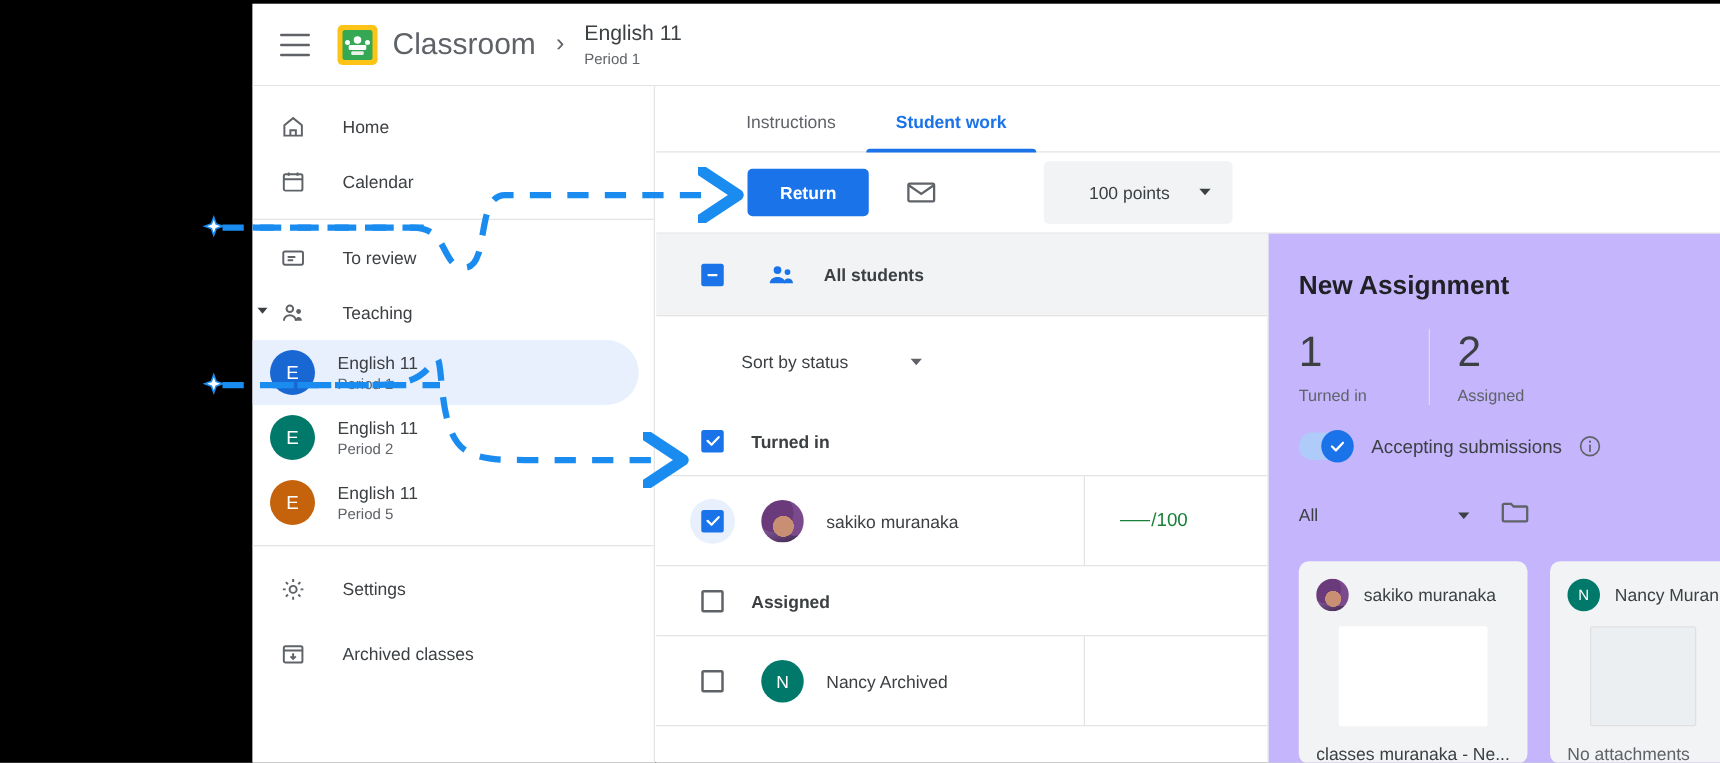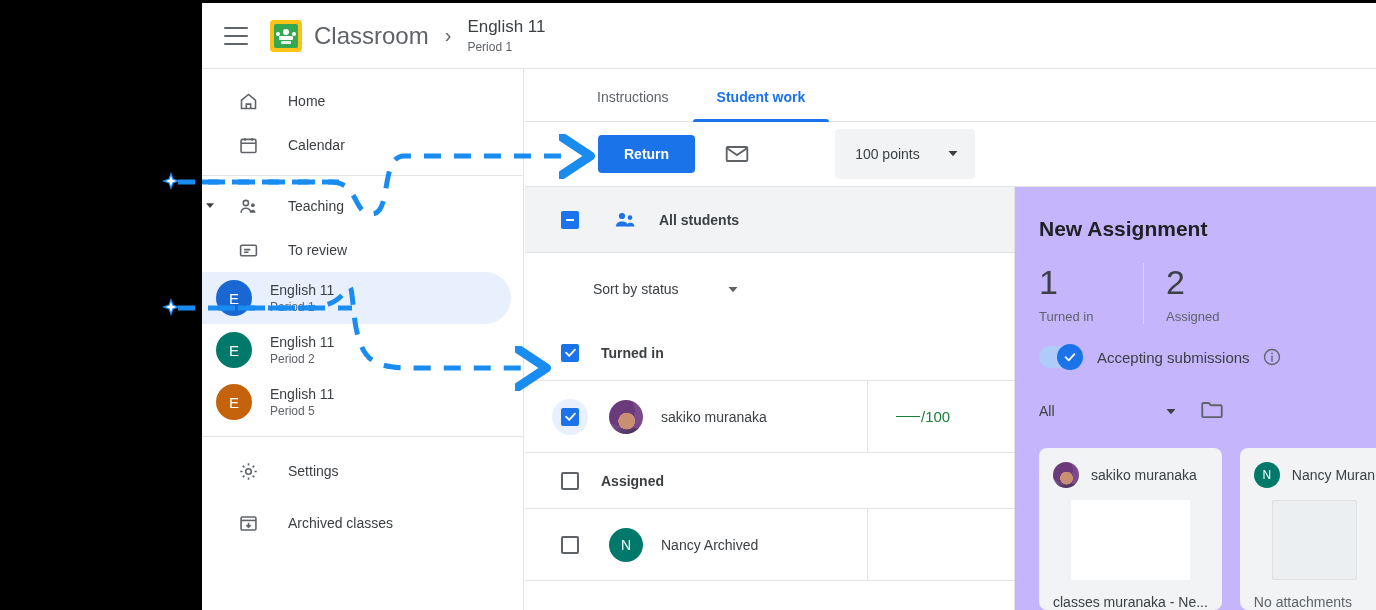--- a/index.html
+++ b/index.html
@@ -69,21 +69,21 @@
 
   
   .sidebar {
     position: absolute; left: 0; top: 66px;
     width: 322px; height: 544px;
     background: #fff;
     border-right: 1px solid #e3e3e3;
   }
   .nav-item {
     height: 44px; display: flex; align-items: center;
-    padding-left: 34px; cursor: pointer; position: relative;
+    padding-left: 20px; cursor: pointer; position: relative;
   }
   .nav-icon { width: 24px; height: 24px; flex: 0 0 24px; display:flex;align-items:center;justify-content:center;}
   .nav-label { font-size: 14px; color: #3c4043; margin-left: 28px; }
   .nav-sep { height: 1px; background: #e3e3e3; margin: 8px 0; }
 
   .class-item {
     height: 52px; display: flex; align-items: center;
     padding-left: 14px; cursor: pointer;
     border-radius: 0 26px 26px 0;
     margin-right: 12px;
@@ -127,21 +127,21 @@
     cursor: pointer; font-family: "Liberation Sans", sans-serif;
   }
   .icon-btn {
     width: 40px; height: 40px; margin-left: 22px;
     display:flex; align-items:center;justify-content:center;cursor:pointer;
   }
   .points-chip {
     margin-left: 78px; height: 50px; min-width: 140px;
     background: #f1f3f4; border-radius: 4px;
     display:flex; align-items:center; justify-content: space-between;
-    padding: 0 16px 0 20px; cursor: pointer;
+    padding: 0 16px 0 36px; cursor: pointer;
   }
   .points-chip span { font-size: 14px; color: #3c4043; }
 
   .split { display: flex; height: 426px; }
   .student-col { width: 565px; border-right: 1px solid #e3e3e3; }
 
   .all-students {
     height: 66px; background:#f1f3f4;
     display:flex; align-items:center; padding-left: 36px;
     border-bottom: 1px solid #e3e3e3;
@@ -272,44 +272,44 @@
             <rect x="3.5" y="5" width="17" height="15" rx="1.5"></rect>
             <path d="M3.5 9.5h17M8 3.5v3M16 3.5v3"></path>
           </svg>
         </span>
         <span class="nav-label">Calendar</span>
       </div>
 
       <div class="nav-sep"></div>
 
       <div class="nav-item">
+        <span class="nav-icon">
+          <svg width="21" height="21" viewBox="0 0 24 24" fill="none" stroke="#5f6368" stroke-width="1.8">
+            <rect x="3" y="6" width="18" height="12" rx="1.5"></rect>
+            <path d="M7 11h7M7 14h5"></path>
+          </svg>
+        </span>
+        <span class="nav-label">To review</span>
+      </div>
+
+      <div class="nav-item">
         <span style="position:absolute;left:2px;">
           <svg width="12" height="12" viewBox="0 0 12 12">
               <path d="M2 4.2h8L6 9z" fill="#3c4043"></path>
             </svg>
         </span>
         <span class="nav-icon">
           <svg width="21" height="21" viewBox="0 0 24 24" fill="none" stroke="#5f6368" stroke-width="1.8">
             <circle cx="9" cy="8" r="3"></circle>
             <path d="M3.5 19c0-3 2.6-5 5.5-5s5.5 2 5.5 5"></path>
             <circle cx="17" cy="10.5" r="2.2" fill="#5f6368" stroke="none"></circle>
             <path d="M14 19c0-2 1.4-3.4 3-3.4s3 1.4 3 3.4" fill="#5f6368" stroke="none"></path>
           </svg>
         </span>
         <span class="nav-label">Teaching</span>
-      </div>
-
-      <div class="nav-item">
-        <span class="nav-icon">
-          <svg width="21" height="21" viewBox="0 0 24 24" fill="none" stroke="#5f6368" stroke-width="1.8">
-            <rect x="3" y="6" width="18" height="12" rx="1.5"></rect>
-            <path d="M7 11h7M7 14h5"></path>
-          </svg>
-        </span>
-        <span class="nav-label">To review</span>
       </div>
 
       <div class="class-item active">
         <div class="avatar-c" style="background:#1967d2">
           <span>E</span>
         </div>
         <div class="class-text">
           <div class="class-name">English 11</div>
           <div class="class-per">Period 1</div>
         </div>

